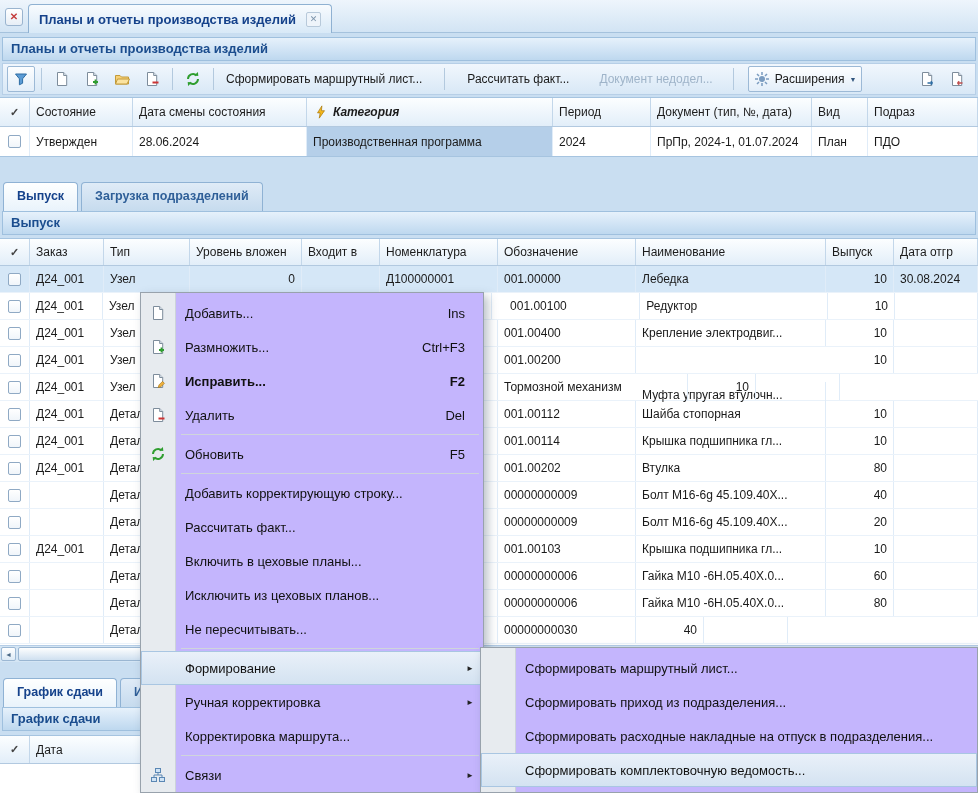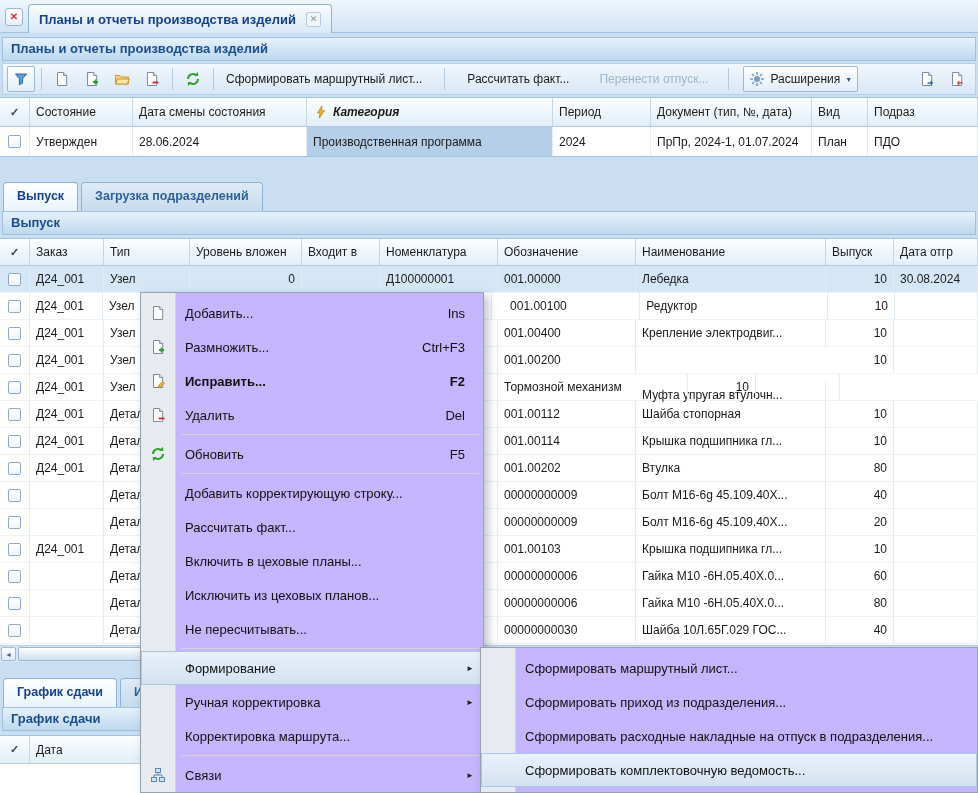--- a/index.html
+++ b/index.html
@@ -176,21 +176,21 @@
             <path d="M12.9 1l.4 4.1-4.1-.6z" fill="#2f9e2f"></path>
             <path d="M13 8a5 5 0 0 1-8.5 3.5" fill="none" stroke="#2f9e2f" stroke-width="2"></path>
             <path d="M3.1 15l-.4-4.1 4.1.6z" fill="#2f9e2f"></path>
           </svg>
         </span>
       </button>
     <div class="tb-sep"></div>
     <button class="tb-btn">Сформировать маршрутный лист...</button>
     <div class="tb-sep" style="margin:0 14px;"></div>
     <button class="tb-btn">Рассчитать факт...</button>
-    <button class="tb-btn disabled" style="margin-left:16px;">Перенести отпуск...</button>
+    <button class="tb-btn disabled" style="margin-left:16px;">Документ недодел...</button>
     <div class="tb-sep" style="margin:0 12px;"></div>
     <button class="tb-btn framed">
       <span class="ic">
           <svg width="16" height="16" viewBox="0 0 16 16">
             <circle cx="8" cy="8" r="3" fill="#7b9cc0"></circle>
             <path d="M8 1v3M8 12v3M1 8h3M12 8h3M3 3l2 2M11 11l2 2M13 3l-2 2M5 11l-2 2" stroke="#7b9cc0" stroke-width="1.5"></path>
           </svg>
         </span>
       <span>Расширения</span>
       <span class="dd-arrow">▼</span>
@@ -457,21 +457,20 @@
       <div class="g2-row">
         <div class="cell cb-cell" style="width: 30px;">
           <span class="cb"></span>
         </div>
         <div class="cell" style="width: 74px;"></div>
         <div class="cell" style="width: 86px;">Детал</div>
         <div class="cell num" style="width: 112px;"></div>
         <div class="cell" style="width: 78px;"></div>
         <div class="cell" style="width: 118px;"></div>
         <div class="cell" style="width: 138px;">00000000030</div>
-        <div class="cell" style="width: 190px;">Шайба 10Л.65Г.029 ГОС...</div>
         <div class="cell num" style="width: 68px;">40</div>
         <div class="cell" style="width: 84px;"></div>
       </div>
     </div>
 
   <div class="hscroll">
     <div class="hs-btn">◄</div>
     <div class="hs-thumb"></div>
   </div>
 

